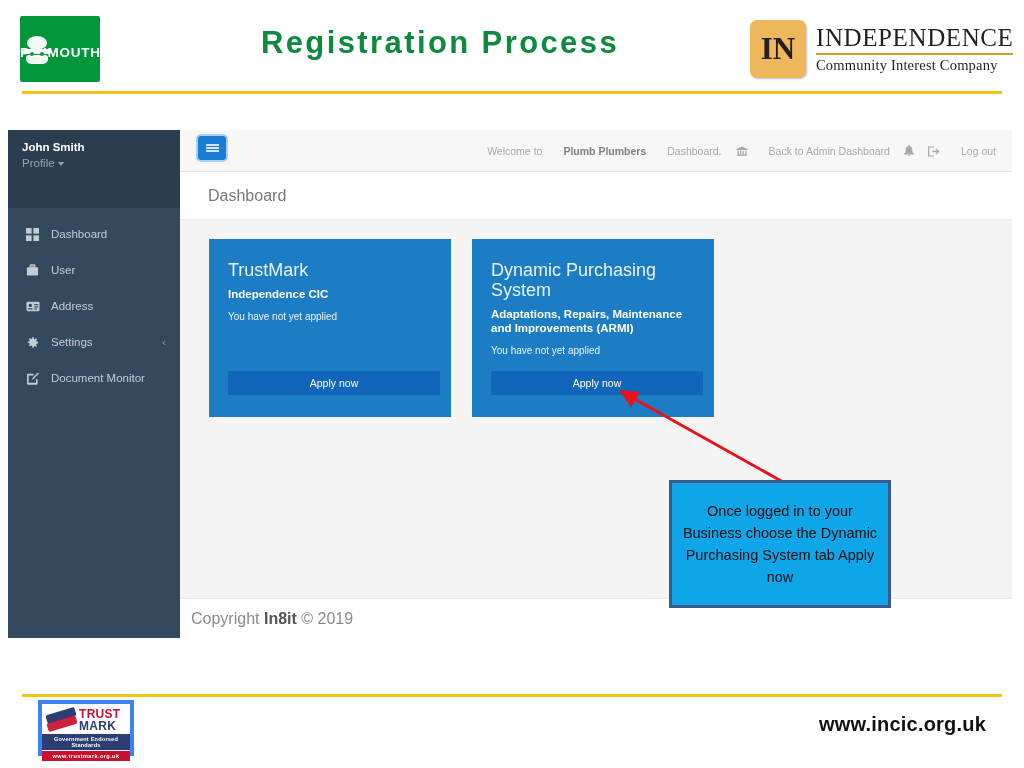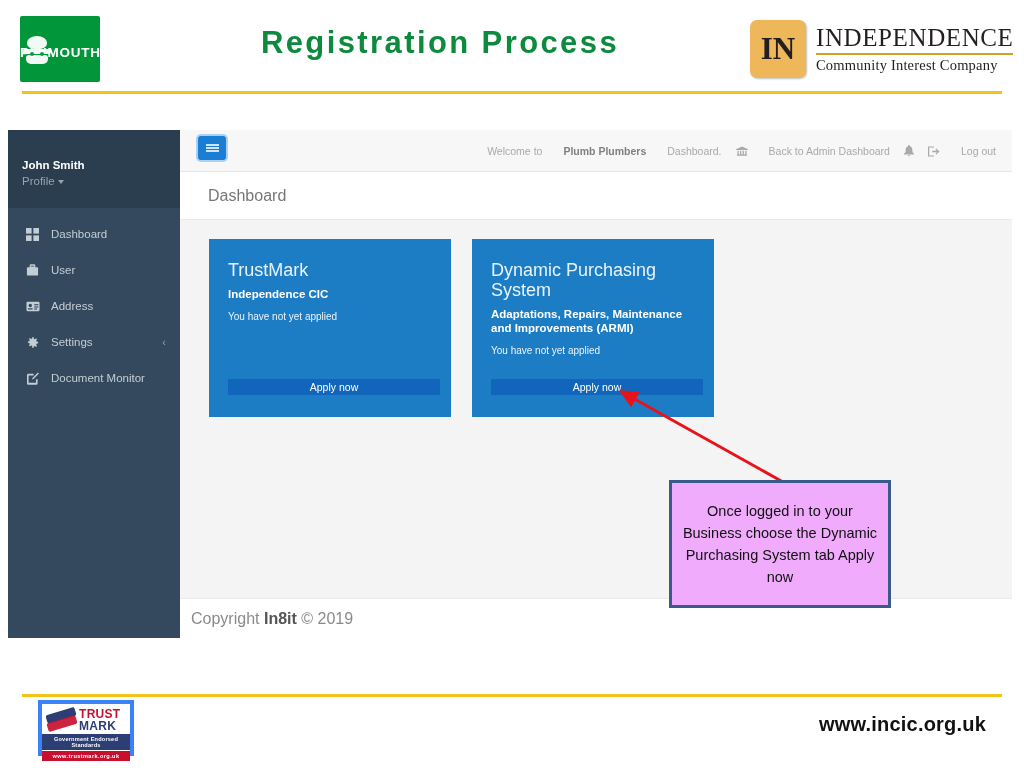--- a/index.html
+++ b/index.html
@@ -84,21 +84,21 @@
   
   .app {
     position:absolute; left:8px; top:130px; width:1004px; height:508px;
     background:#f4f4f4; overflow:hidden;
   }
 
   .sidebar {
     position:absolute; left:0; top:0; width:172px; height:508px;
     background:#34495e;
   }
-  .sidebar-head { height:78px; background:#2b3e50; padding:28px 0 0 14px; }
+  .sidebar-head { height:78px; background:#2b3e50; padding:10px 0 0 14px; }
   .sb-user { color:#fff; font-size:11.5px; font-weight:700; line-height:1.3; }
   .sb-profile { color:#95a5ae; font-size:11.5px; line-height:1.5; }
   .sb-caret {
     display:inline-block; width:0;height:0; margin-left:3px;
     border-left:3.5px solid transparent; border-right:3.5px solid transparent;
     border-top:4px solid #95a5ae; vertical-align:middle;
   }
   .sb-list { padding-top:8px; }
   .sb-item {
     display:flex; align-items:center; height:36px; padding-left:18px;
@@ -138,38 +138,38 @@
 
   .cards { display:flex; gap:21px; padding:19px 0 0 29px; }
   .card {
     width:242px; height:178px; background:#1d7dc4; color:#fff;
     position:relative; padding:22px 18px 12px 19px;
   }
   .card h2 { font-size:18px; font-weight:400; line-height:1.1; color:#e8f3fb; }
   .card h3 { font-size:11.5px; font-weight:700; line-height:1.28; margin-top:6px; color:#ffffff; }
   .card p { font-size:10px; margin-top:9px; color:#e9f2f9; }
   .card .apply {
-    position:absolute; left:19px; bottom:22px; width:212px; height:16px;
+    position:absolute; left:19px; bottom:22px; width:212px; height:24px;
     background:#1166bb; color:#fff; font-size:10.5px;
     display:flex; align-items:center; justify-content:center;
   }
 
   .appfooter {
     position:absolute; left:172px; top:468px; width:832px; height:40px;
     background:#fff; border-top:1px solid #eaeaea;
     display:flex; align-items:center; padding-left:11px;
     color:#8a8a8a; font-size:16px;
   }
   .appfooter b { color:#555; font-weight:700; }
 
   
   .annot-arrow { position:absolute; left:0; top:0; width:1024px; height:768px; pointer-events:none; }
   .callout {
     position:absolute; left:669px; top:480px; width:222px; height:128px;
-    background:#f0abfc; border:3px solid #3a5a8c;
+    background:#0ea5e9; border:3px solid #3a5a8c;
     display:flex; align-items:center; justify-content:center;
     padding:6px 10px;
   }
   .callout p {
     text-align:center; color:#111; font-size:14.5px; line-height:1.52;
   }
 
   
   .gold-rule-bot {
     position:absolute; left:22px; top:694px; width:980px; height:3px; background:#f0c419;

